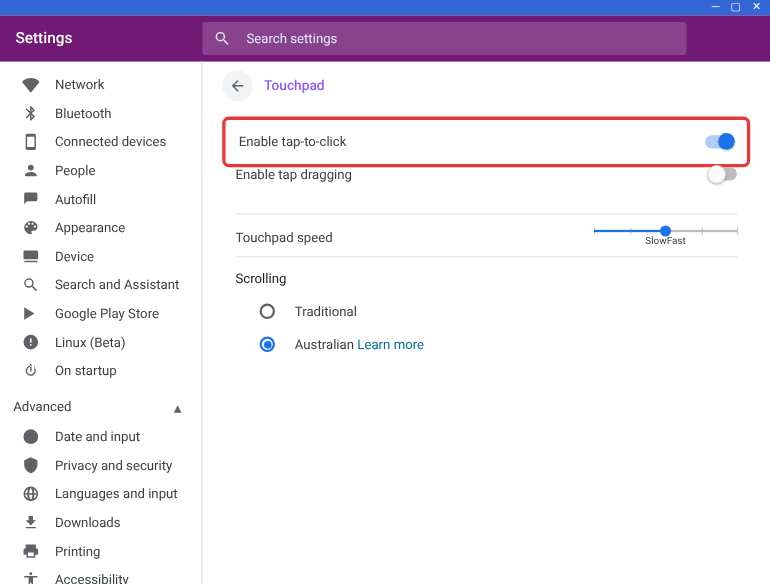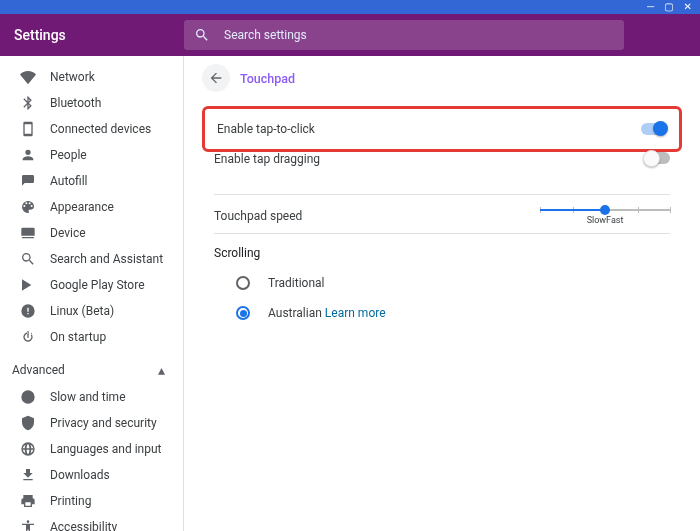--- a/index.html
+++ b/index.html
@@ -163,21 +163,21 @@
       <span style="flex:1">Advanced</span>
       <span class="chev">▴</span>
     </div>
 
     <div class="side-item">
       <span class="side-ico">
           <svg viewBox="0 0 24 24">
             <path d="M12 2a10 10 0 100 20 10 10 0 000-20zm.5 5H11v6l5.25 3.15.75-1.23-4.5-2.67V7z"></path>
           </svg>
         </span>
-      <span class="side-label">Slow and time</span>
+      <span class="side-label">Date and input</span>
     </div>
     <div class="side-item">
       <span class="side-ico">
           <svg viewBox="0 0 24 24">
             <path d="M12 1L3 5v6c0 5.55 3.84 10.74 9 12 5.16-1.26 9-6.45 9-12V5l-9-4z"></path>
           </svg>
         </span>
       <span class="side-label">Privacy and security</span>
     </div>
     <div class="side-item">

